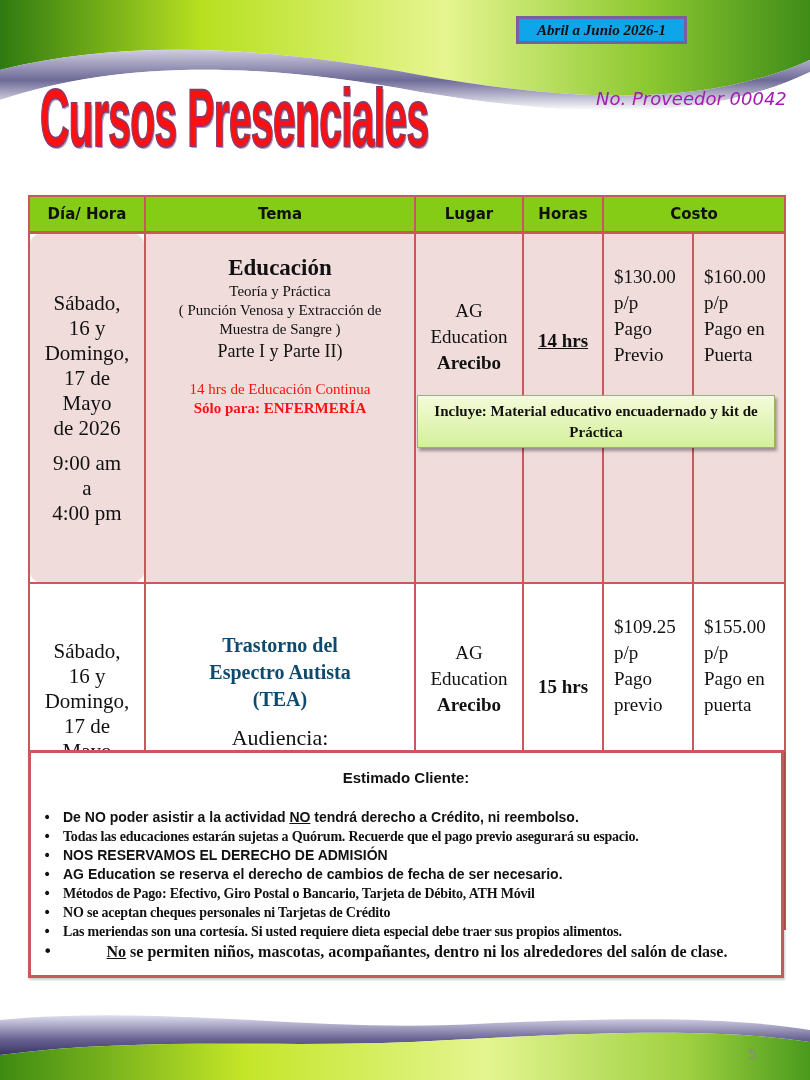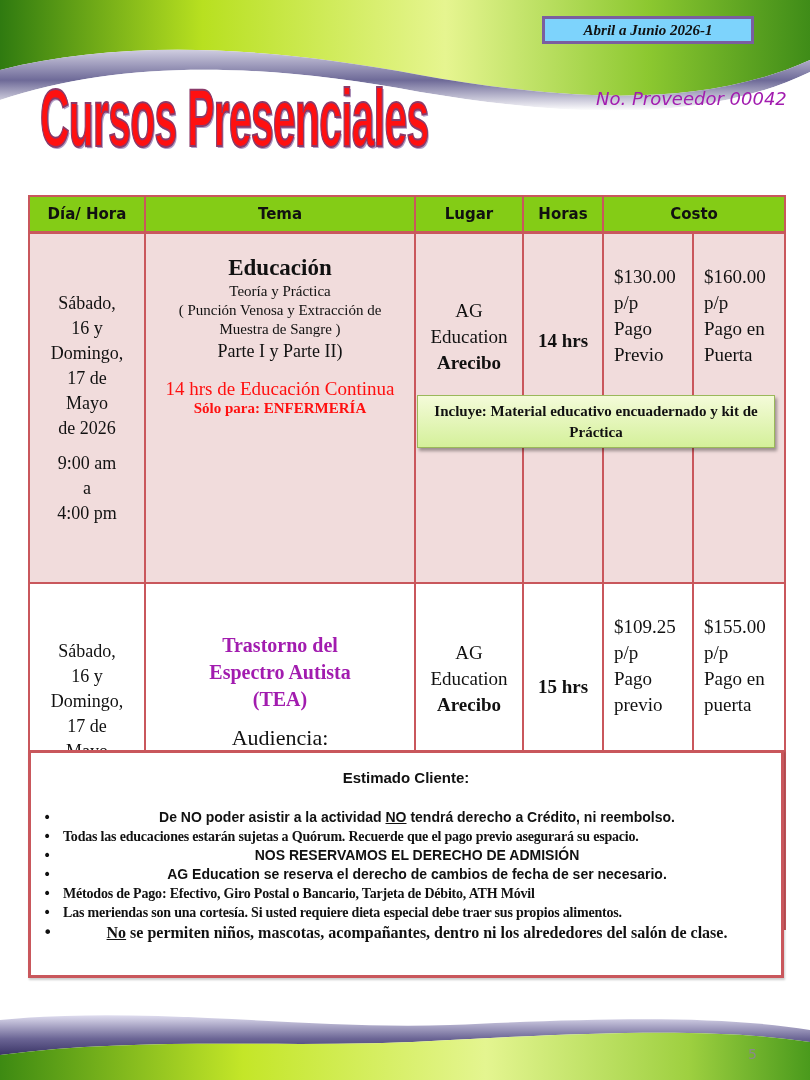--- a/index.html
+++ b/index.html
@@ -1,53 +1,53 @@
 <!DOCTYPE html>
 <html><head>
 <meta charset="utf-8">
 <style>
   html, body { margin: 0; padding: 0; }
   body { width: 810px; height: 1080px; position: relative; background: #ffffff; overflow: hidden; font-family: "Liberation Serif", serif; }
   .wave-top, .wave-bottom { position: absolute; left: 0; width: 810px; }
   .wave-top { top: 0; height: 130px; }
   .wave-bottom { bottom: 0; height: 80px; }
 
-  .period-box { position: absolute; left: 542px; top: 16px; width: 212px; height: 28px; background: #7dd3fc; border: 3px solid #7a5ea0; display: flex; align-items: center; justify-content: center; font-family: "Liberation Serif", serif; font-style: italic; font-weight: bold; font-size: 15px; color: #111; box-sizing: border-box; }
+  .period-box { position: absolute; left: 516px; top: 16px; width: 171px; height: 28px; background: #0ea5e9; border: 3px solid #7a5ea0; display: flex; align-items: center; justify-content: center; font-family: "Liberation Serif", serif; font-style: italic; font-weight: bold; font-size: 15px; color: #111; box-sizing: border-box; }
   .provider { position: absolute; left: 596px; top: 88px; font-family: "DejaVu Sans", sans-serif; font-style: italic; font-size: 18px; color: #a21caf; }
   .title { position: absolute; left: 40px; top: 78px; font-family: "Liberation Sans", sans-serif; font-weight: bold; font-size: 60px; color: #ff1010; transform: scaleX(0.68) scaleY(1.35); transform-origin: left top; letter-spacing: -1px; -webkit-text-stroke: 1.5px #8a3a6a; text-shadow: 2px 2px 0 #b0a0c8; white-space: nowrap; line-height: 1; }
 
   table.courses { position: absolute; left: 28px; top: 195px; width: 756px; border-collapse: collapse; table-layout: fixed; }
   table.courses td, table.courses th { border: 2px solid #c9575c; padding: 0; text-align: center; vertical-align: middle; }
   table.courses th { height: 34px; font-family: "DejaVu Sans", sans-serif; font-size: 15px; font-weight: bold; color: #111; background: #84cc16; }
   table.courses thead tr { border-bottom: 3px solid #c9575c; }
   tr.row1 td { background: #f1dcdc; height: 252px; }
   tr.row2 td { background: #fff; height: 252px; }
-  .dayhour { font-size: 18px; line-height: 25px; color: #111; }
+  .dayhour { font-size: 21px; line-height: 25px; color: #111; border-radius: 14px; }
   .dayhour .gap { height: 10px; }
   .tema-title { font-size: 23px; font-weight: bold; color: #111; line-height: 28px; }
   .tema-sub { font-size: 15px; line-height: 19px; color: #111; }
   .tema-parts { font-size: 18px; line-height: 24px; color: #111; }
   .red { color: #ff1010; }
-  .tema-ce { font-size: 19px; line-height: 20px; margin-top: 16px; text-align: center; }
+  .tema-ce { font-size: 15px; line-height: 20px; margin-top: 16px; text-align: center; }
   .lugar { font-size: 19px; line-height: 26px; color: #111; }
   .horas { font-size: 19px; font-weight: bold; color: #111; }
   .costo { font-size: 19px; line-height: 26px; color: #111; text-align: left !important; vertical-align: top !important; padding: 30px 0 0 10px !important; }
   tr.row2 .costo { padding-top: 30px !important; }
-  .tema2-title { font-size: 20px; font-weight: bold; line-height: 27px; color: #a21caf; }
+  .tema2-title { font-size: 20px; font-weight: bold; line-height: 27px; color: #0c4a6e; }
   .aud { font-size: 22px; margin-top: 12px; color: #111; }
   .aud-val { font-size: 19px; font-weight: bold; color: #ff1010; }
 
   .includes { position: absolute; left: 417px; top: 395px; width: 358px; height: 53px; background: linear-gradient(#f4fbd9, #d4f09a); border: 1px solid #9ab85a; box-shadow: 2px 3px 3px rgba(0,0,0,0.35); display: flex; align-items: center; justify-content: center; text-align: center; font-family: "Liberation Serif", serif; font-weight: bold; font-size: 15px; line-height: 21px; color: #111; box-sizing: border-box; }
 
   .notice { position: absolute; left: 28px; top: 750px; width: 756px; height: 228px; border: 3px solid #c9575c; box-sizing: border-box; background: #fff; box-shadow: 1px 2px 2px rgba(0,0,0,0.2); }
   .notice-title { text-align: center; font-family: "Liberation Sans", sans-serif; font-weight: bold; font-size: 15px; color: #111; margin-top: 16px; }
   .notice ul { list-style: none; margin: 22px 0 0 0; padding: 0 10px 0 10px; }
   .notice li { position: relative; padding-left: 22px; color: #111; font-size: 14px; line-height: 19px; font-weight: bold; }
   .notice li::before { content: "•"; position: absolute; left: 2px; top: 0; font-family: "DejaVu Sans", sans-serif; font-weight: normal; }
-  .notice li.sans { font-family: "Liberation Sans", sans-serif; font-size: 14px; text-align: center; }
+  .notice li.sans { font-family: "Liberation Sans", sans-serif; font-size: 14px; }
   .notice li.serif { font-family: "Liberation Serif", serif; font-size: 14px; letter-spacing: -0.2px; }
   .notice li.big { font-family: "Liberation Serif", serif; font-size: 16px; line-height: 21px; text-align: center; }
   .u { text-decoration: underline; }
   .pagenum { position: absolute; left: 748px; top: 1046px; font-family: "DejaVu Sans", sans-serif; font-size: 14px; color: #8a8a8a; }
 </style>
 </head>
 <body>
 
 <svg class="wave-top" viewBox="0 0 810 130" preserveAspectRatio="none">
   <defs>
@@ -111,21 +111,21 @@
         <div class="tema-sub" style="padding:0 8px;">( Punción Venosa y Extracción  de Muestra  de Sangre )</div>
         <div class="tema-parts">Parte I y Parte II)</div>
         <div class="tema-sub red tema-ce">14 hrs de Educación Continua</div>
         <div class="tema-sub red" style="font-weight:bold;">Sólo para: ENFERMERÍA</div>
       </td>
       <td class="lugar" style="vertical-align:top; padding-top:64px;">
         <div>AG</div>
         <div>Education</div>
         <div style="font-weight:bold;">Arecibo</div>
       </td>
-      <td class="horas" style="vertical-align:top; padding-top:96px;">14 hrs</td>
+      <td class="horas" style="vertical-align:top; padding-top:96px;text-decoration:underline;">14 hrs</td>
       <td class="costo">
         <div>$130.00</div>
         <div>p/p</div>
         <div>Pago</div>
         <div>Previo</div>
       </td>
       <td class="costo">
         <div>$160.00</div>
         <div>p/p</div>
         <div>Pago en</div>
@@ -177,20 +177,21 @@
 <div class="includes">Incluye: Material educativo encuadernado y kit de Práctica</div>
 
 <div class="notice">
   <div class="notice-title">Estimado Cliente:</div>
   <ul>
     <li class="sans"><span>De NO poder asistir a la actividad </span><span class="u">NO</span><span> tendrá derecho a Crédito, ni reembolso.</span></li>
     <li class="serif"><span>Todas las educaciones estarán sujetas a Quórum.  Recuerde que el pago previo asegurará su espacio.</span></li>
     <li class="sans"><span>NOS RESERVAMOS EL DERECHO DE ADMISIÓN</span></li>
     <li class="sans"><span>AG Education se reserva el derecho de cambios de fecha de ser necesario.</span></li>
     <li class="serif"><span>Métodos de Pago: Efectivo, Giro Postal o Bancario, Tarjeta de Débito, ATH Móvil</span></li>
+    <li class="serif"><span>NO se aceptan cheques personales ni Tarjetas de Crédito</span></li>
     <li class="serif"><span>Las meriendas son una cortesía. Si usted requiere dieta especial debe traer sus propios alimentos.</span></li>
     <li class="big"><span></span><span class="u">No</span><span> se permiten niños, mascotas, acompañantes, dentro ni los alrededores del salón de clase.</span></li>
   </ul>
 </div>
 
 <svg class="wave-bottom" viewBox="0 0 810 80" preserveAspectRatio="none">
   <defs>
     <linearGradient id="g3" x1="0" y1="0" x2="1" y2="0">
       <stop offset="0" stop-color="#3d8a12"></stop>
       <stop offset="0.3" stop-color="#c4e628"></stop>

